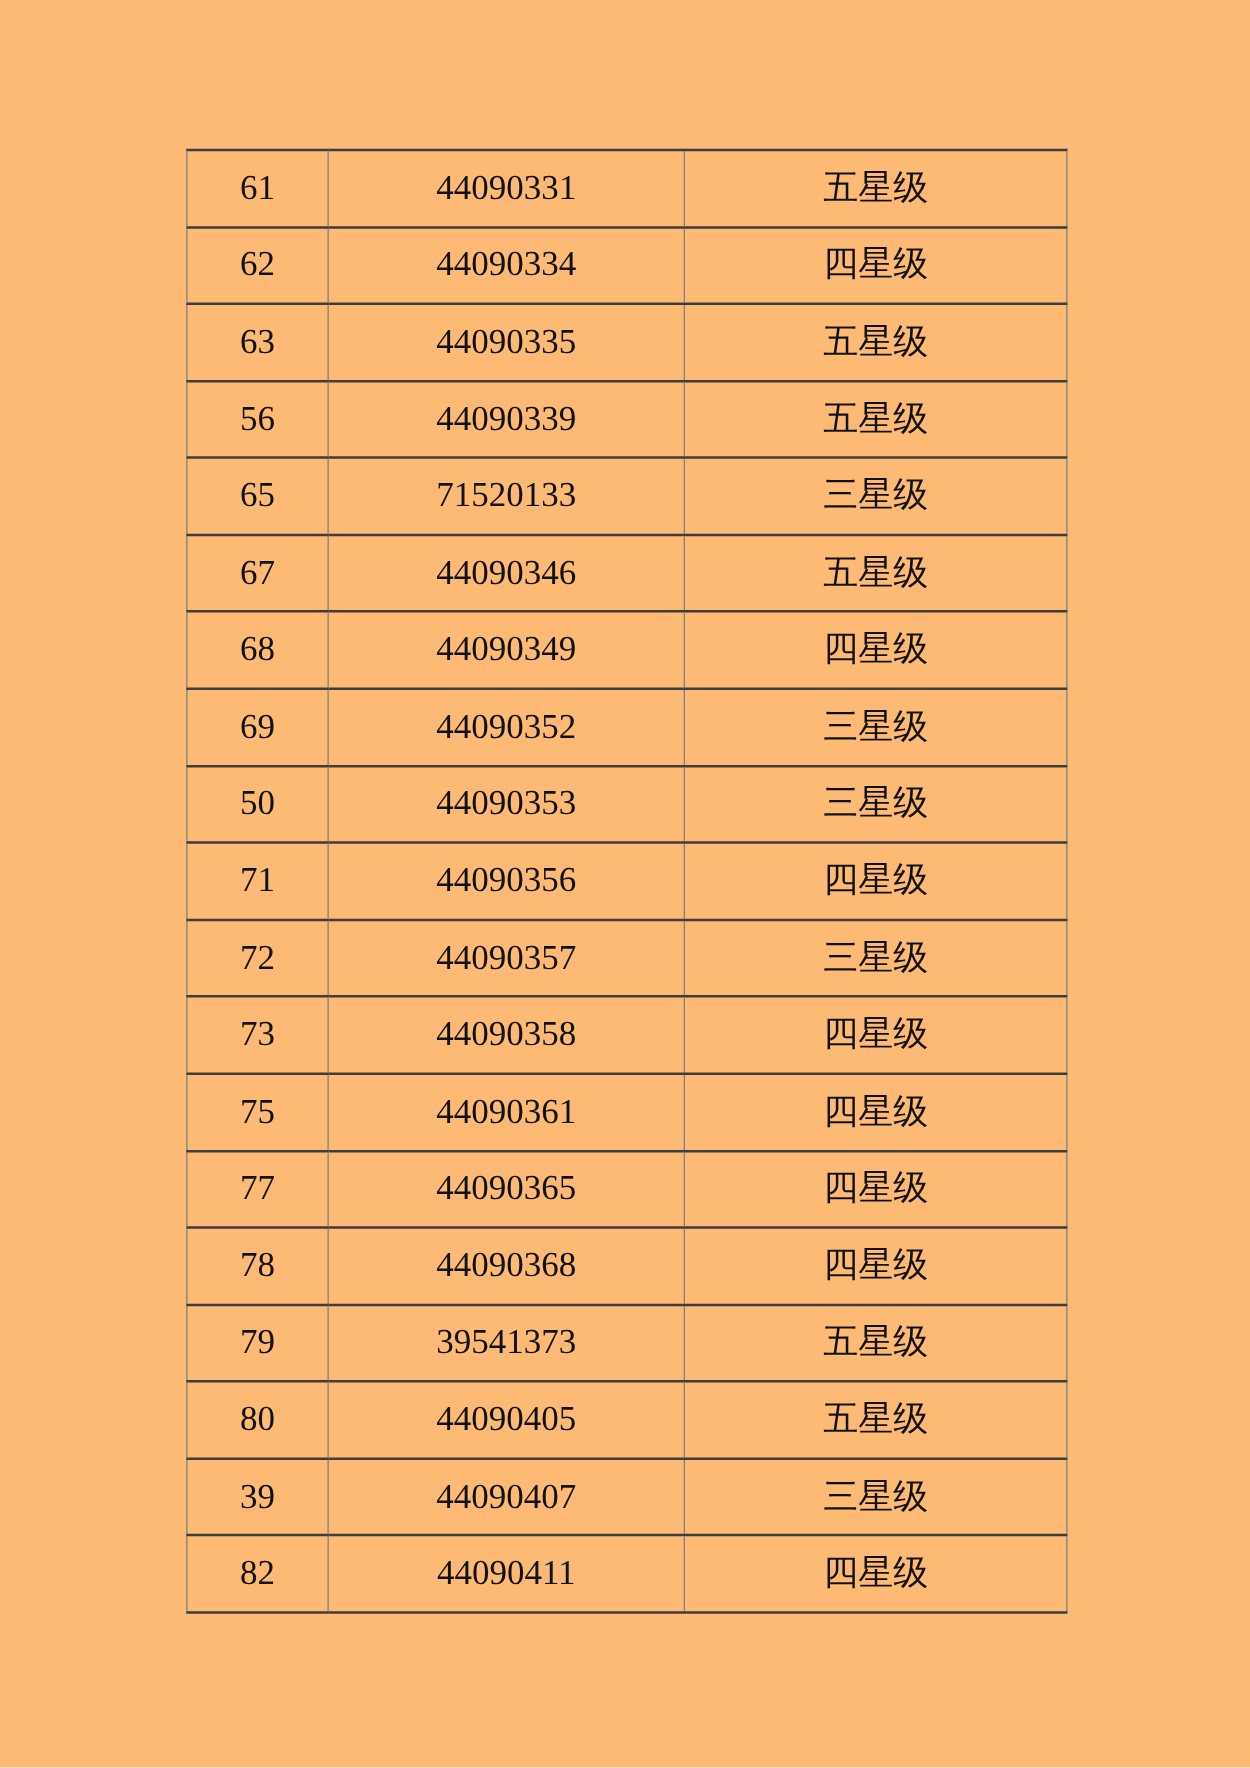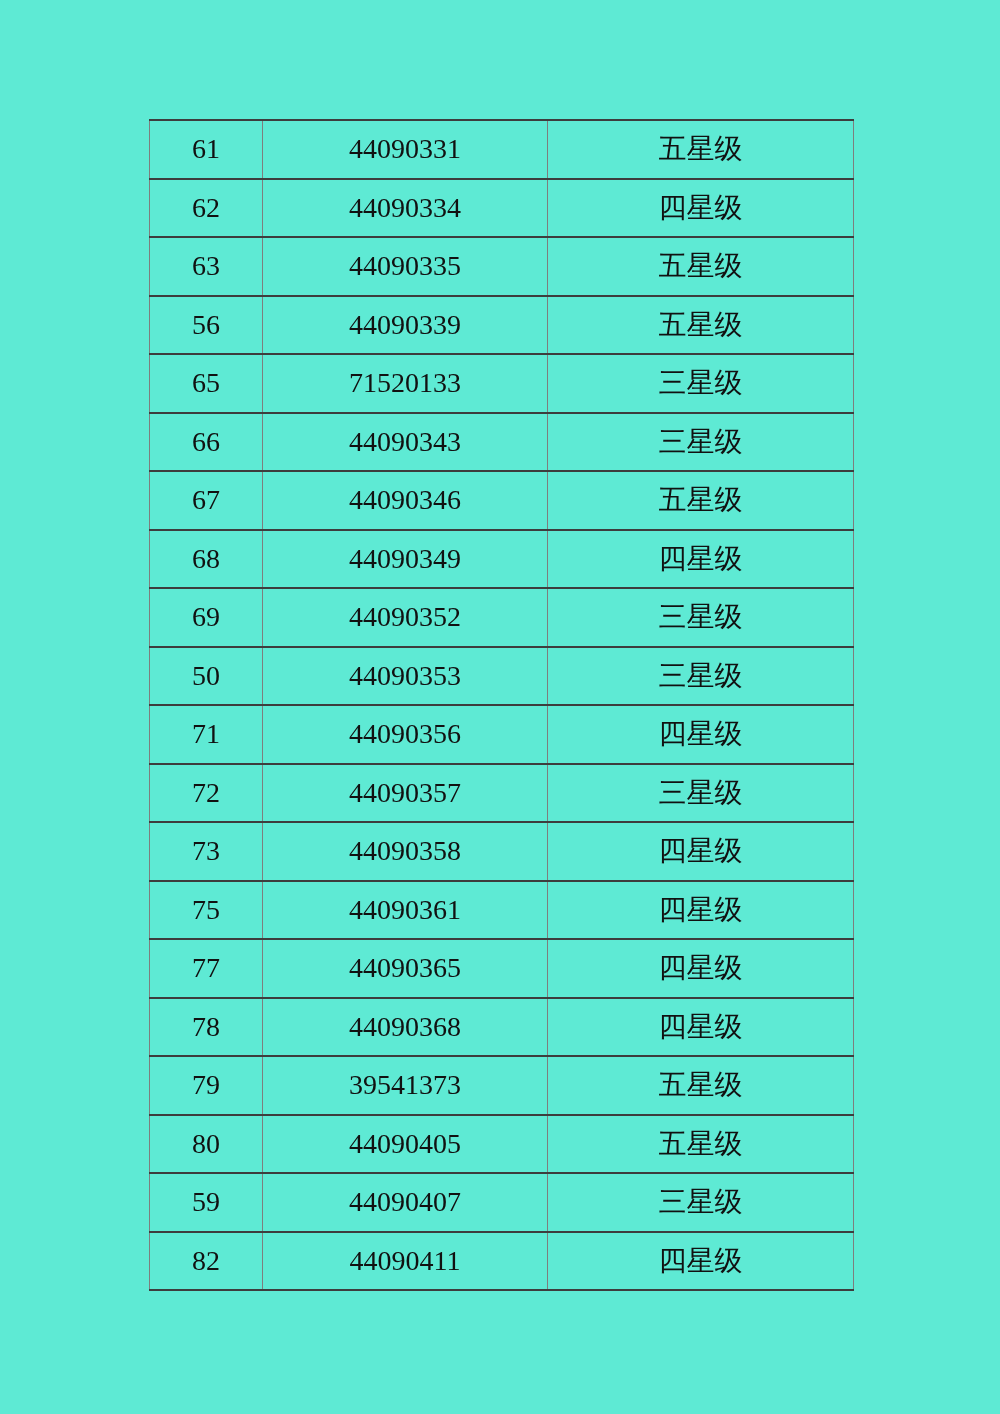--- a/index.html
+++ b/index.html
@@ -4,21 +4,21 @@
 <style>
   html, body {
     margin: 0;
     padding: 0;
     background: #ffffff;
   }
   .page {
     position: relative;
     width: 1000px;
     height: 1414px;
-    background: #5eead4;
+    background: #fdba74;
     overflow: hidden;
     font-family: "Liberation Serif", "DejaVu Serif", serif;
   }
   table.rating-table {
     position: absolute;
     left: 149px;
     top: 119px;
     width: 704px;
     height: 1172px;
     border-collapse: collapse;
@@ -77,25 +77,20 @@
           <td>44090339</td>
           <td>五星级</td>
         </tr>
 
         <tr>
           <td>65</td>
           <td>71520133</td>
           <td>三星级</td>
         </tr>
 
-        <tr>
-          <td>66</td>
-          <td>44090343</td>
-          <td>三星级</td>
-        </tr>
 
         <tr>
           <td>67</td>
           <td>44090346</td>
           <td>五星级</td>
         </tr>
 
         <tr>
           <td>68</td>
           <td>44090349</td>
@@ -158,21 +153,21 @@
           <td>五星级</td>
         </tr>
 
         <tr>
           <td>80</td>
           <td>44090405</td>
           <td>五星级</td>
         </tr>
 
         <tr>
-          <td>59</td>
+          <td>39</td>
           <td>44090407</td>
           <td>三星级</td>
         </tr>
 
         <tr>
           <td>82</td>
           <td>44090411</td>
           <td>四星级</td>
         </tr>
 

